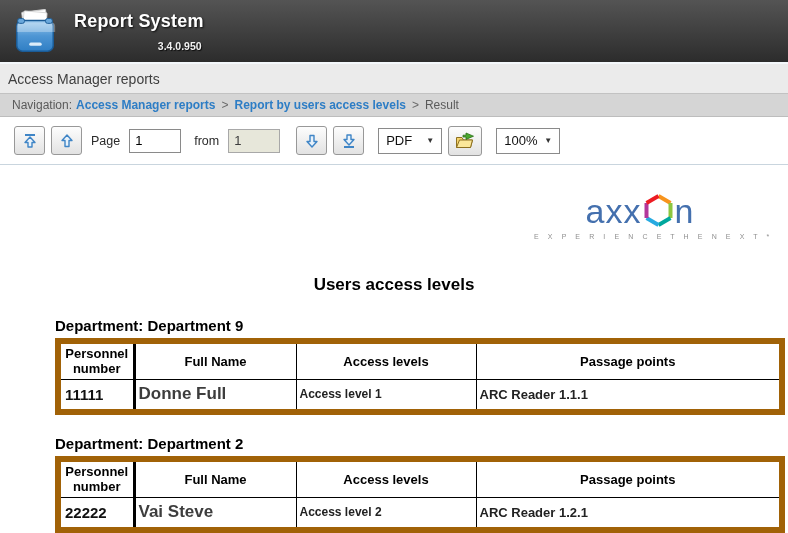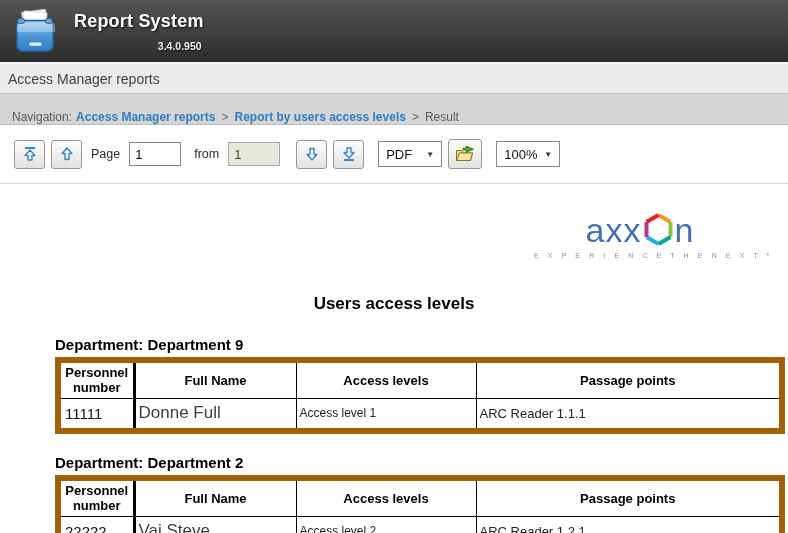--- a/index.html
+++ b/index.html
@@ -15,29 +15,29 @@
                text-shadow:1px 1px 2px rgba(0,0,0,.8); }
   .app-version { color:#f0f0f0; font-size:10.5px; font-weight:bold; text-align:right;
                  padding-right:2px; margin-top:8px; text-shadow:1px 1px 1px rgba(0,0,0,.8); }
 
   
   .section-bar { height:31px; background:#ebebeb; border-top:2px solid #f4f8fb;
                  display:flex; align-items:center; padding-left:8px;
                  font-size:14px; color:#3f3f3f; }
 
   
-  .nav-bar { height:32px; background:#d5d5d5; border-top:1px solid #c2c2c2;
-             border-bottom:1px solid #bdbdbd; display:flex; align-items:flex-end;
+  .nav-bar { height:24px; background:#d5d5d5; border-top:1px solid #c2c2c2;
+             border-bottom:1px solid #bdbdbd; display:flex; align-items:center;
              padding-left:12px; font-size:12px; color:#5a5a5a; }
   .nav-bar .crumb-link { color:#2d7dc5; font-weight:bold; margin:0 4px; cursor:pointer; }
   .nav-bar .crumb-sep { margin:0 2px; color:#6a6a6a; }
   .nav-bar .crumb-current { margin-left:4px; }
 
   
-  .toolbar { height:59px; background:#fff; border-bottom:1px solid #c9d5de;
+  .toolbar { height:48px; background:#fff; border-bottom:1px solid #c9d5de;
              display:flex; align-items:center; padding-left:14px; }
   .tb-btn { width:31px; height:29px; background:linear-gradient(#fdfdfd,#e2e2e2);
             border:1px solid #989898; border-radius:3px; display:flex;
             align-items:center; justify-content:center; cursor:pointer; }
   .tb-btn + .tb-btn { margin-left:6px; }
   .tb-label { font-size:12.5px; color:#2b2b2b; margin:0 9px 0 9px; }
   .tb-input { width:52px; height:24px; border:1px solid #8a8a8a; font-size:13px;
               padding-left:5px; font-family:inherit; }
   .tb-input[disabled] { background:#e7e7da; color:#3c3c3c; border-color:#a8a8a8; }
   .gap { width:14px; }
@@ -64,21 +64,21 @@
   .report-body { position:absolute; top:152px; left:55px; width:724px; }
   .dept-block { margin-bottom:20px; }
   .dept-heading { font-size:15px; font-weight:bold; color:#000; margin-bottom:4px; }
 
   table.report { border-collapse:collapse; table-layout:fixed; width:724px;
                  border:6px solid #a16207; }
   table.report th, table.report td { border:1px solid #000; }
   table.report th { font-size:13px; font-weight:bold; text-align:center;
                     height:38px; padding:2px 3px; color:#000; }
   table.report th.c0, table.report td.c0 { border-right:3px solid #000; }
-  table.report td { height:33px; vertical-align:middle; }
+  table.report td { height:33px; vertical-align:middle;font-weight:bold; }
   td.c0 { font-size:15px; padding-left:4px; color:#111; }
   td.c1 { font-size:17px; padding-left:3px; color:#3d3d3d; }
   td.c2 { font-size:12px; padding-left:3px; color:#222; }
   td.c3 { font-size:13px; padding-left:3px; color:#222; }
 </style>
 </head>
 <body>
 
 <div class="app-header">
   <svg class="app-icon" viewBox="0 0 52 50">

